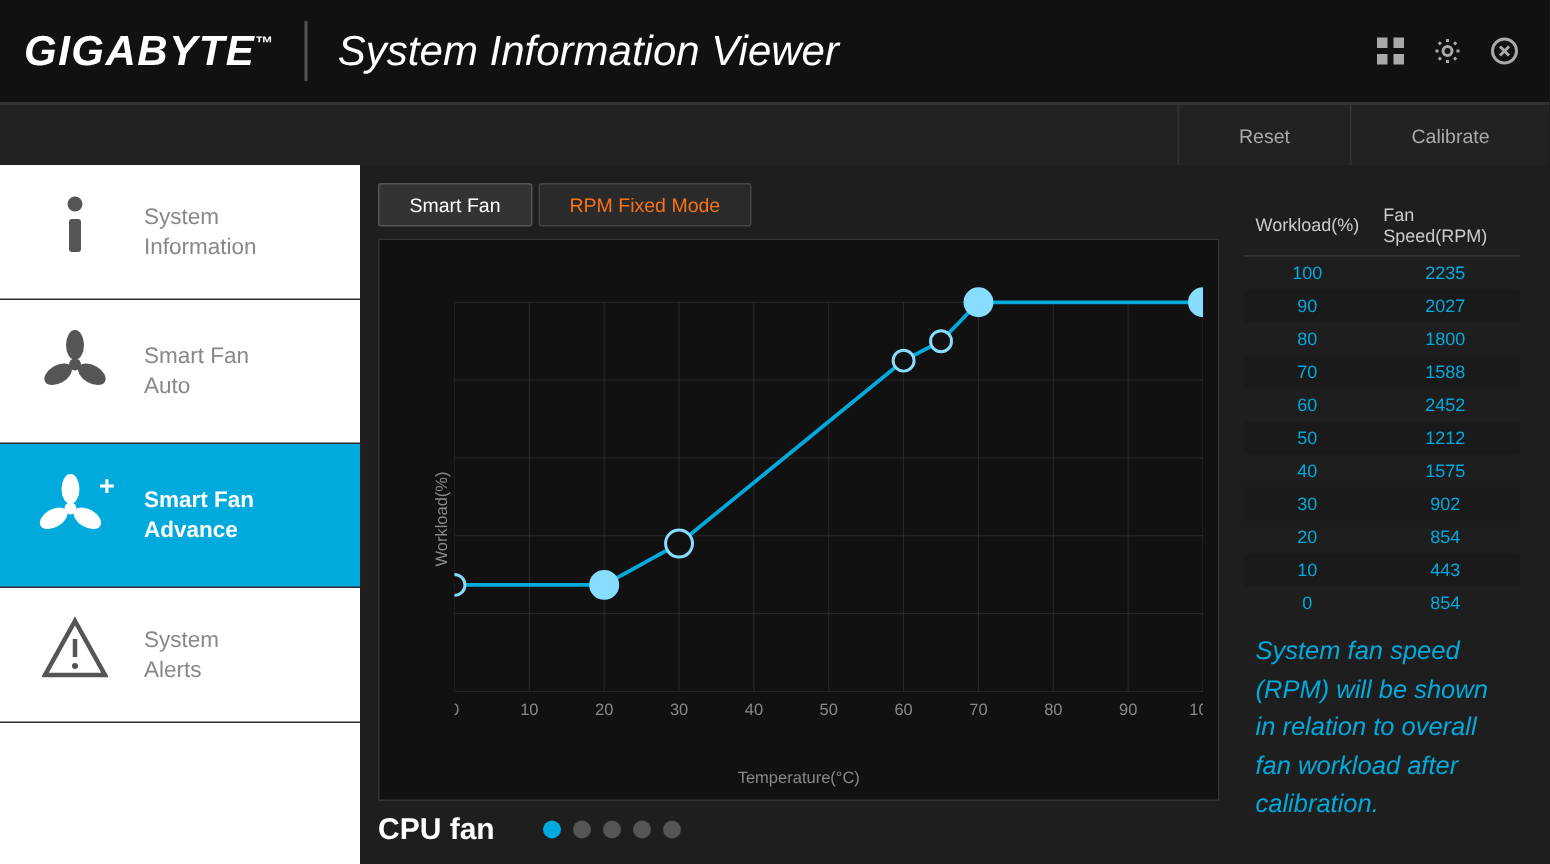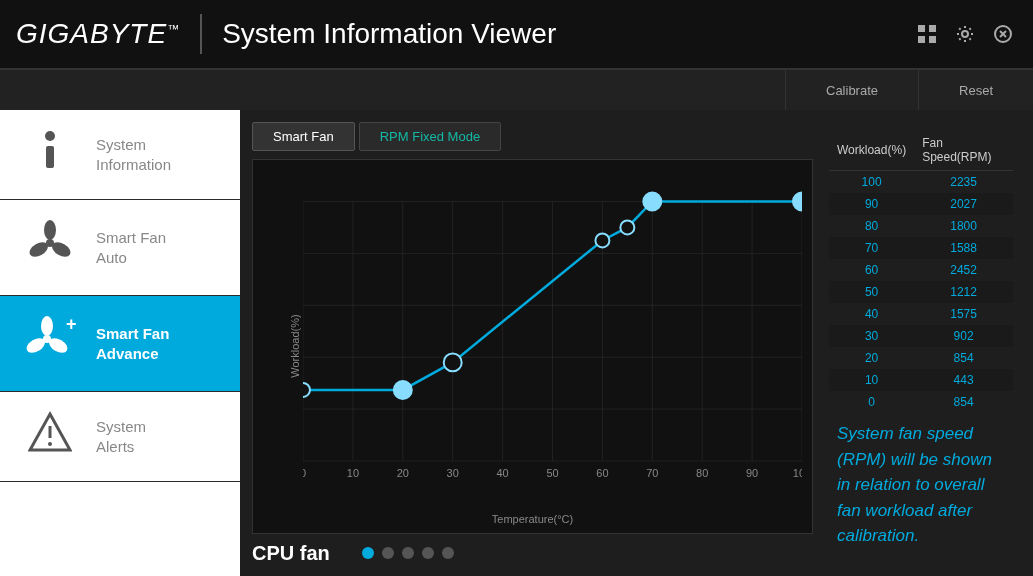--- a/index.html
+++ b/index.html
@@ -10,36 +10,37 @@
       display: flex;
       align-items: center;
       background: #111;
       height: 70px;
       padding: 0 16px;
       border-bottom: 2px solid #333;
     }
     .header-logo {
       color: white;
       font-size: 28px;
-      font-weight: 400;
+      font-weight: 700;
       letter-spacing: 1px;
       font-style: italic;
     }
     .header-logo sup { font-size: 12px; font-style: normal; }
     .header-divider {
       width: 2px;
       height: 40px;
       background: #555;
       margin: 0 20px;
     }
     .header-title {
       color: white;
       font-size: 28px;
       font-weight: 300;
       flex: 1;
+      font-style: italic;
     }
     .header-icons {
       display: flex;
       gap: 10px;
       align-items: center;
     }
     .header-icon {
       color: #aaa;
       font-size: 20px;
       cursor: pointer;
@@ -117,21 +118,21 @@
     }
 
     
     .tabs {
       display: flex;
       gap: 4px;
       margin-bottom: 8px;
     }
     .tab {
       padding: 6px 20px;
-      color: #14b8a6;
+      color: #f97316;
       font-size: 13px;
       cursor: pointer;
       background: #2a2a2a;
       border: 1px solid #444;
       border-radius: 2px;
     }
     .tab.active {
       background: #333;
       color: white;
       border-color: #555;
@@ -270,22 +271,22 @@
       <svg width="20" height="20" viewBox="0 0 20 20" stroke="#aaa" stroke-width="2">
         <circle cx="10" cy="10" r="8" fill="none"></circle>
         <line x1="7" y1="7" x2="13" y2="13"></line>
         <line x1="13" y1="7" x2="7" y2="13"></line>
       </svg>
     </div>
   </div>
 </div>
 
 <div class="toolbar">
+  <div class="toolbar-btn">Reset</div>
   <div class="toolbar-btn">Calibrate</div>
-  <div class="toolbar-btn">Reset</div>
 </div>
 
 <div class="main-layout">
 
   <div class="sidebar">
 
     <div class="sidebar-item">
       <div class="sidebar-icon">
         <svg width="30" height="44" viewBox="0 0 30 44" fill="#555">
           <circle cx="15" cy="8" r="5"></circle>

